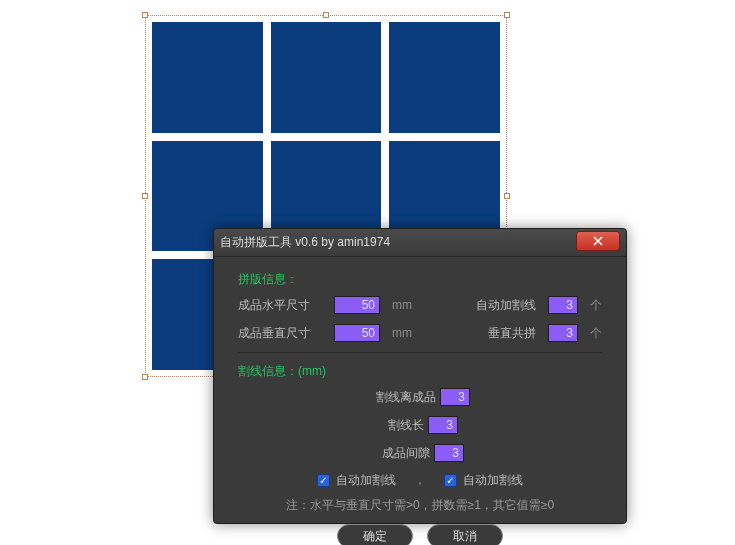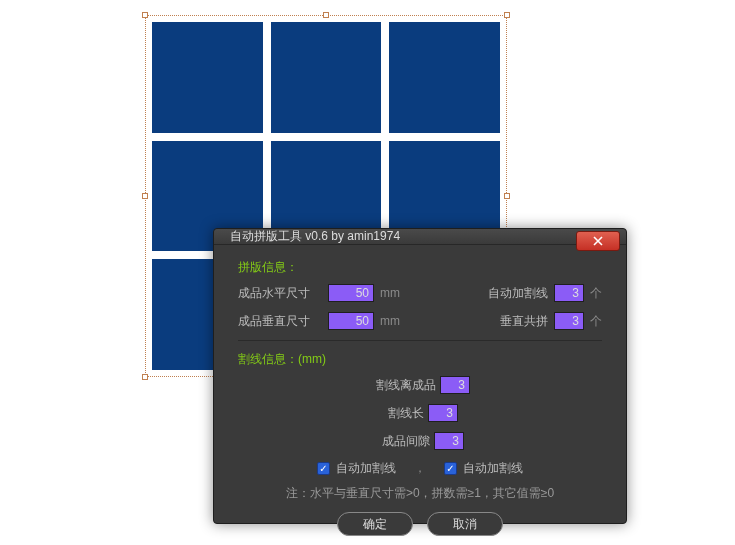--- a/index.html
+++ b/index.html
@@ -53,50 +53,50 @@
   .dialog {
     position: absolute;
     left: 213px; top: 228px;
     width: 414px; height: 296px;
     background: #3a3a3a;
     border: 1px solid #1e1e1e;
     box-shadow: 0 0 14px rgba(0,0,0,.45);
     border-radius: 4px;
   }
   .titlebar {
-    height: 16px;
+    height: 28px;
     background: linear-gradient(#4a4a4a,#3a3a3a);
     border-bottom: 1px solid #272727;
     display: flex; align-items: center;
-    padding-left: 16px;
+    padding-left: 6px;
     color: #ddd;
     position: relative;
     border-radius: 4px 4px 0 0;
   }
   .close-btn {
     position: absolute; right: 6px; top: 2px;
     width: 44px; height: 20px;
     background: linear-gradient(#e06050,#c53025);
     border: 1px solid #7a1a10;
     border-radius: 3px;
     color: #fff;
     display:flex; align-items:center; justify-content:center;
     font-weight: bold;
     cursor: pointer;
   }
   .close-btn svg { width:12px; height:10px; }
   .body {
     padding: 14px 24px 10px 24px;
     color: #bdbdbd;
   }
-  .section-label { color:#84cc16; margin-bottom:8px; }
+  .section-label { color:#22c55e; margin-bottom:8px; }
   .row {
     display:flex; align-items:center;
     margin-bottom:10px;
-    gap: 6px;
+    gap: 12px;
   }
   .lab { color:#bdbdbd; }
   .unit { color:#8a8a8a; margin-right: 26px;}
   .field {
     width: 46px; height: 18px;
     background: #8b5cf6;
     border: 1px solid #1f1f1f;
     color: #ddd;
     text-align: right;
     padding: 0 4px;

